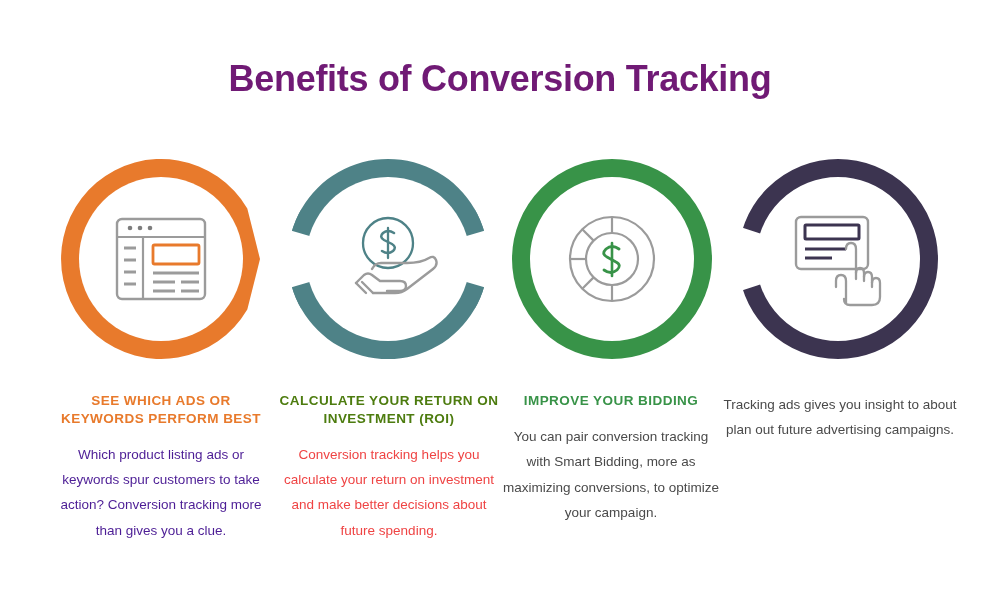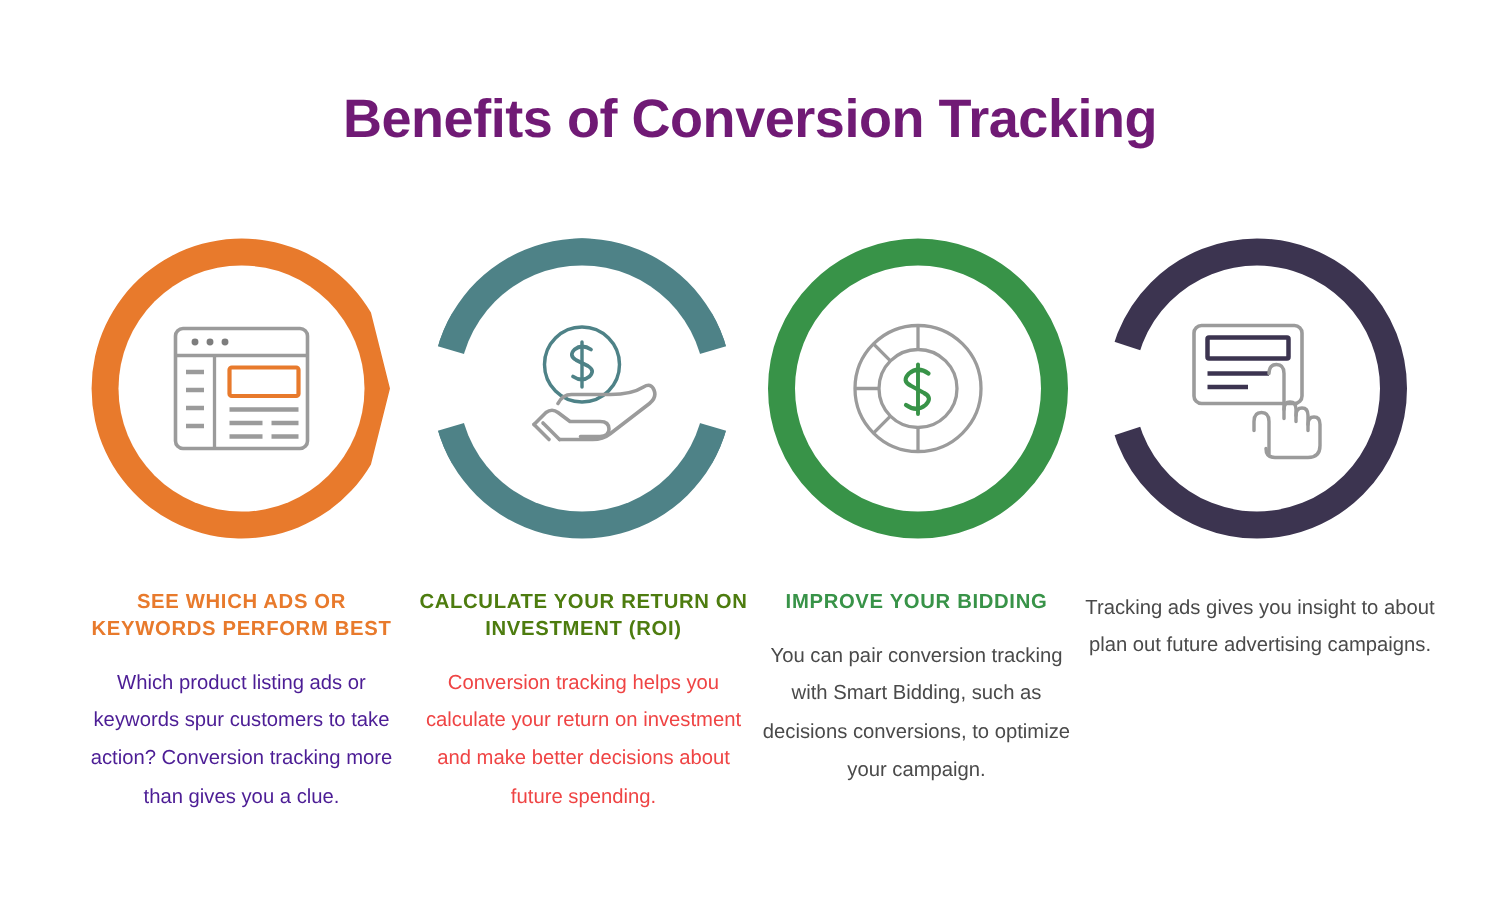--- a/index.html
+++ b/index.html
@@ -234,21 +234,21 @@
       <div class="col-body" style="color: #4c1d95;">Which product listing ads or keywords spur customers to take action? Conversion tracking more than gives you a clue.</div>
     </div>
 
     <div class="col c1">
       <div class="col-heading" style="color: #4d7c0f;">CALCULATE YOUR RETURN ON INVESTMENT (ROI)</div>
       <div class="col-body" style="color: #ef4444;">Conversion tracking helps you calculate your return on investment and make better decisions about future spending.</div>
     </div>
 
     <div class="col c2">
       <div class="col-heading" style="color: rgb(56, 147, 72);">IMPROVE YOUR BIDDING</div>
-      <div class="col-body" style="color: rgb(74, 74, 74);">You can pair conversion tracking with Smart Bidding, such as decisions conversions, to optimize your campaign.</div>
+      <div class="col-body" style="color: rgb(74, 74, 74);">You can pair conversion tracking with Smart Bidding, more as maximizing conversions, to optimize your campaign.</div>
     </div>
 
     <div class="col c3">
       <div class="col-body" style="color: rgb(74, 74, 74);">Tracking ads gives you insight to about plan out future advertising campaigns.</div>
     </div>
 
   </div>
 
 </div>
 

